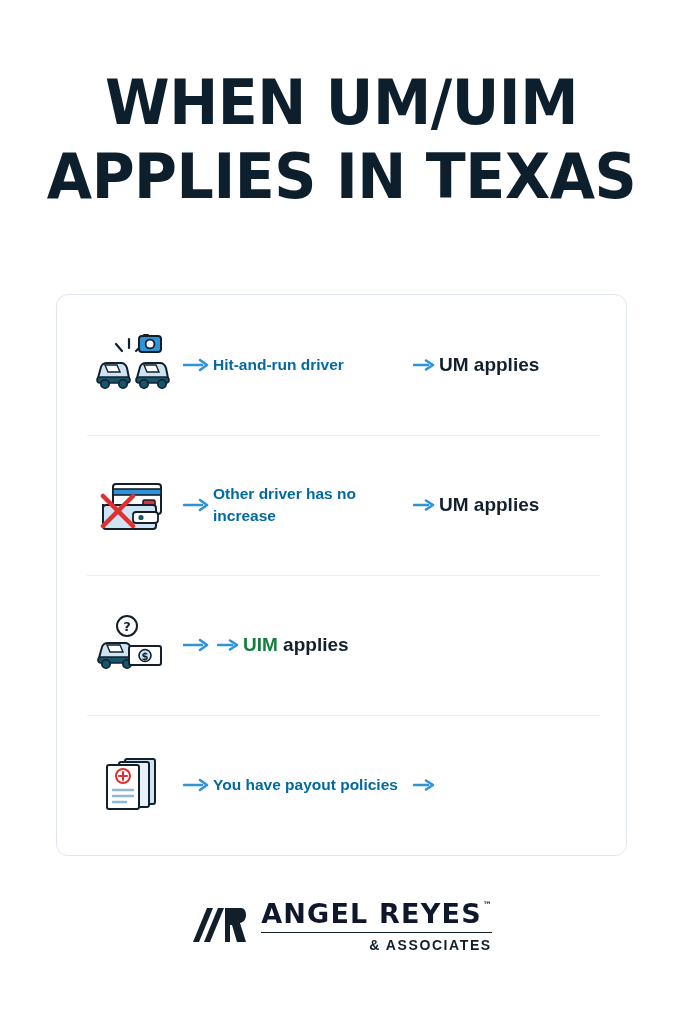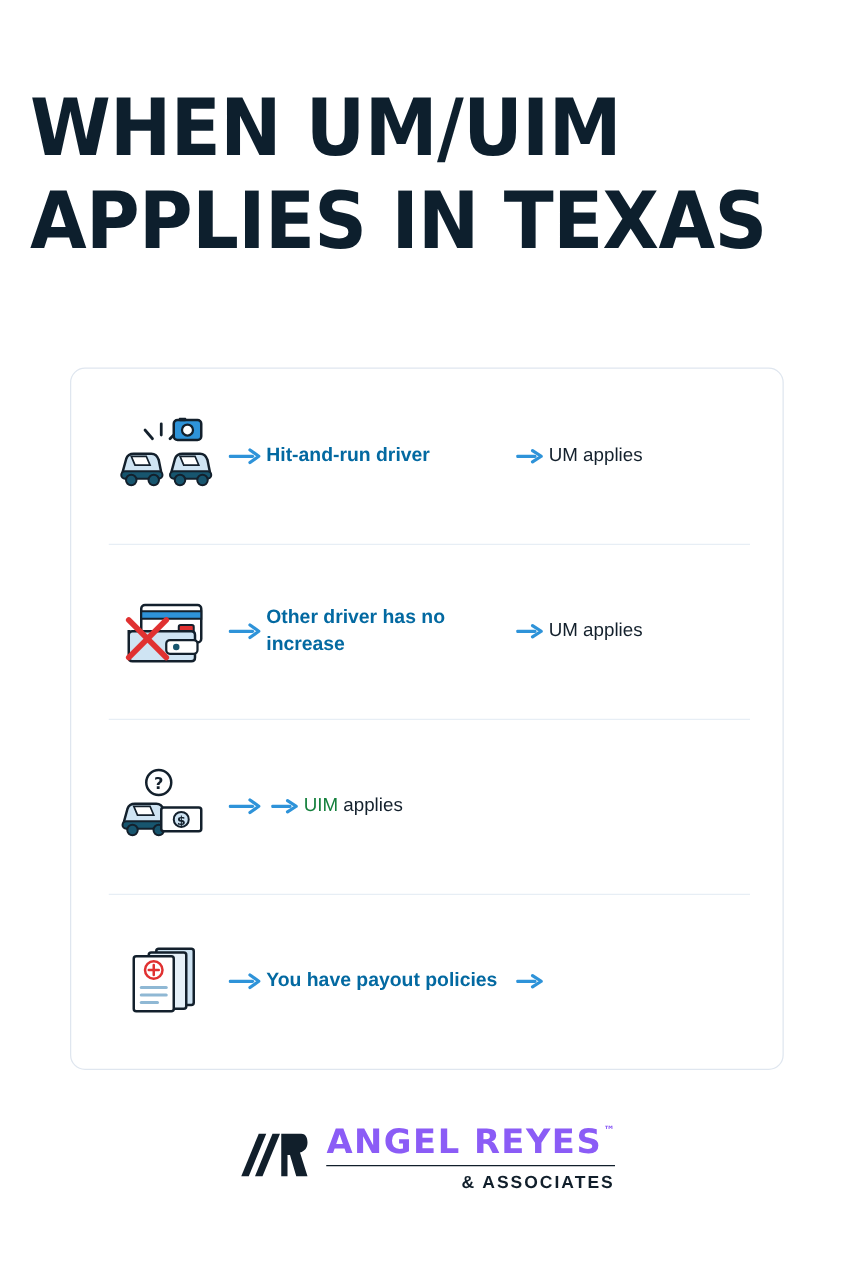--- a/index.html
+++ b/index.html
@@ -16,21 +16,21 @@
   .page {
     width: 683px;
     height: 1024px;
     position: relative;
     background: #ffffff;
   }
 
   
   .title-wrap {
     padding-top: 66px;
-    text-align: left;
+    text-align: center;
   }
   .title-line {
     font-family: "DejaVu Sans", sans-serif;
     font-weight: bold;
     color: #0d1f2d;
     font-size: 63px;
     line-height: 1.18;
     letter-spacing: -0.5px;
     transform: scaleX(0.93);
     transform-origin: center;
@@ -107,22 +107,22 @@
     flex: 0 0 auto;
     width: 30px;
     display: flex;
     align-items: center;
     justify-content: center;
     color: #2e93d9;
   }
 
   .result {
     flex: 1 1 auto;
-    font-size: 15px;
-    font-weight: normal;
+    font-size: 19px;
+    font-weight: bold;
     color: #13202c;
     line-height: 1.42;
     white-space: nowrap;
     overflow: hidden;
   }
   .result .hl { color: #15803d; }
 
   
   .footer {
     position: absolute;
@@ -137,21 +137,21 @@
   .mark { display: block; }
   .brand {
     display: flex;
     flex-direction: column;
     align-items: stretch;
   }
   .brand-name {
     font-family: "DejaVu Sans", sans-serif;
     font-weight: bold;
     font-size: 27px;
-    color: #8b5cf6;
+    color: #0f172a;
     letter-spacing: 1.2px;
     line-height: 1;
     position: relative;
     padding-right: 10px;
   }
   .brand-tm {
     position: absolute;
     right: 0;
     top: 1px;
     font-size: 9px;

